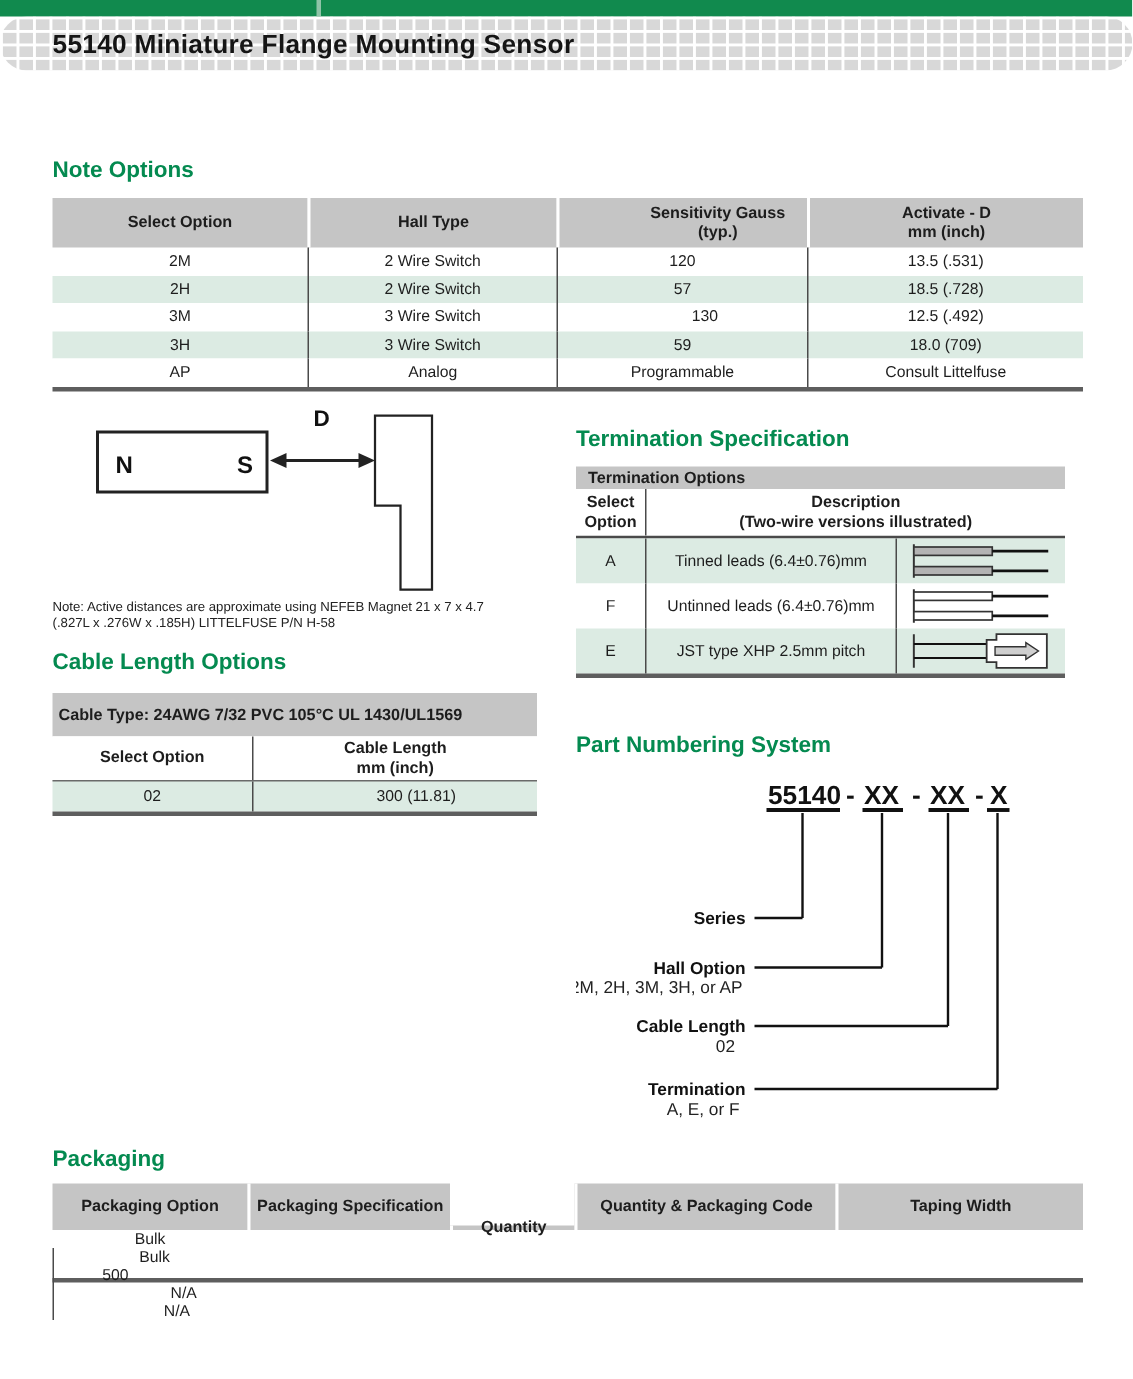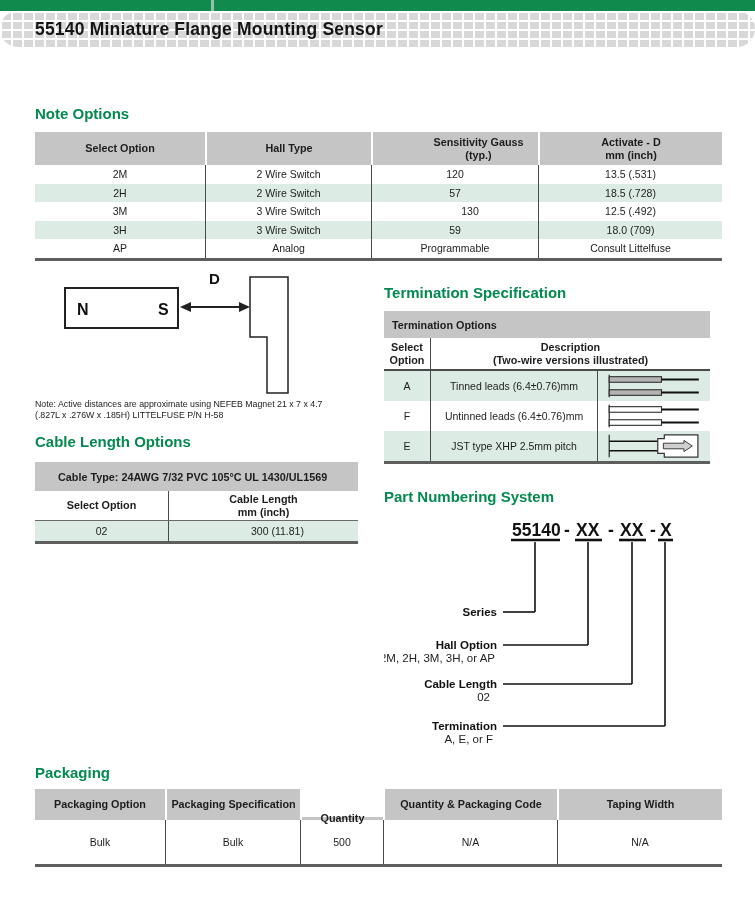--- a/index.html
+++ b/index.html
@@ -23,21 +23,21 @@
   .hcell{background:#c5c5c5;display:flex;align-items:center;justify-content:center;text-align:center;
       font-weight:bold;font-size:10.8px;white-space:pre-line;line-height:12.5px;box-sizing:border-box;}
   .hcell + .hcell{border-left:2px solid #ffffff;}
   .bcell{display:flex;align-items:center;justify-content:center;text-align:center;
       font-size:10.5px;box-sizing:border-box;line-height:12px;}
   .divL{border-left:1px solid #4a4a4a;}
   .r-green{background:#dcebe3;}
   .r-white{background:#ffffff;}
   .tbl-bottom{height:3px;background:#5e5e5e;}
   .graybar{background:#c5c5c5;display:flex;align-items:center;font-weight:bold;font-size:10.8px;
-      padding-left:23px;box-sizing:border-box;}
+      padding-left:4px;box-sizing:border-box;}
   .whead{background:#fff;}
   .whead .wh{background:#fff;display:flex;align-items:center;justify-content:center;text-align:center;
       font-weight:bold;font-size:10.8px;white-space:pre-line;line-height:12.5px;box-sizing:border-box;}
   .dark-sep{height:2px;background:#4a4a4a;}
   
   .note{position:absolute;left:35px;top:399px;width:335px;font-size:8.8px;line-height:11px;
       color:#222;white-space:pre-line;}
   svg text{font-family:"Liberation Sans", sans-serif;}
 </style>
 </head>
@@ -118,21 +118,21 @@
     </div>
     <div class="trow r-green" style="height:20px;border-top:1px solid #6a6a6a;">
       <div class="bcell" style="width:133px;">02</div>
       <div class="bcell divL" style="width:190px;padding-left:28px;">300 (11.81)</div>
     </div>
     <div class="tbl-bottom"></div>
   </div>
 
   <h2 class="sec-h" style="left:384px;top:284px;">Termination Specification</h2>
   <div class="tbl" style="left:384px;top:311px;width:326px;">
-    <div class="graybar" style="height:27px;padding-left:8px;">Termination Options</div>
+    <div class="graybar" style="height:15px;padding-left:8px;">Termination Options</div>
     <div class="trow whead" style="height:31px;">
       <div class="wh" style="width:46px;">Select
 Option</div>
       <div class="wh divL" style="width:280px;">Description
 (Two-wire versions illustrated)</div>
     </div>
     <div class="dark-sep"></div>
     <div class="trow r-green" style="height:30px;">
       <div class="bcell" style="width:46px;">A</div>
       <div class="bcell divL" style="width:167px;">Tinned leads (6.4±0.76)mm</div>
@@ -211,21 +211,21 @@
 
   <h2 class="sec-h" style="left:35px;top:764px;">Packaging</h2>
   <div class="tbl" style="left:35px;top:789px;width:687px;">
     <div class="trow" style="height:31px;">
       <div class="hcell" style="width:130px;">Packaging Option</div>
       <div class="hcell" style="width:135px;">Packaging Specification</div>
       <div class="hcell" style="width:83px;margin-top:28px;">Quantity</div>
       <div class="hcell" style="width:174px;">Quantity &amp; Packaging Code</div>
       <div class="hcell" style="width:165px;">Taping Width</div>
     </div>
-    <div class="trow r-white" style="height:44px;">
+    <div class="trow r-white" style="height:32px;flex-direction:column;">
       <div class="bcell" style="width:130px;">Bulk</div>
       <div class="bcell divL" style="width:135px;">Bulk</div>
       <div class="bcell divL" style="width:83px;">500</div>
       <div class="bcell divL" style="width:174px;">N/A</div>
       <div class="bcell divL" style="width:165px;">N/A</div>
     </div>
     <div class="tbl-bottom"></div>
   </div>
 
 </div>

